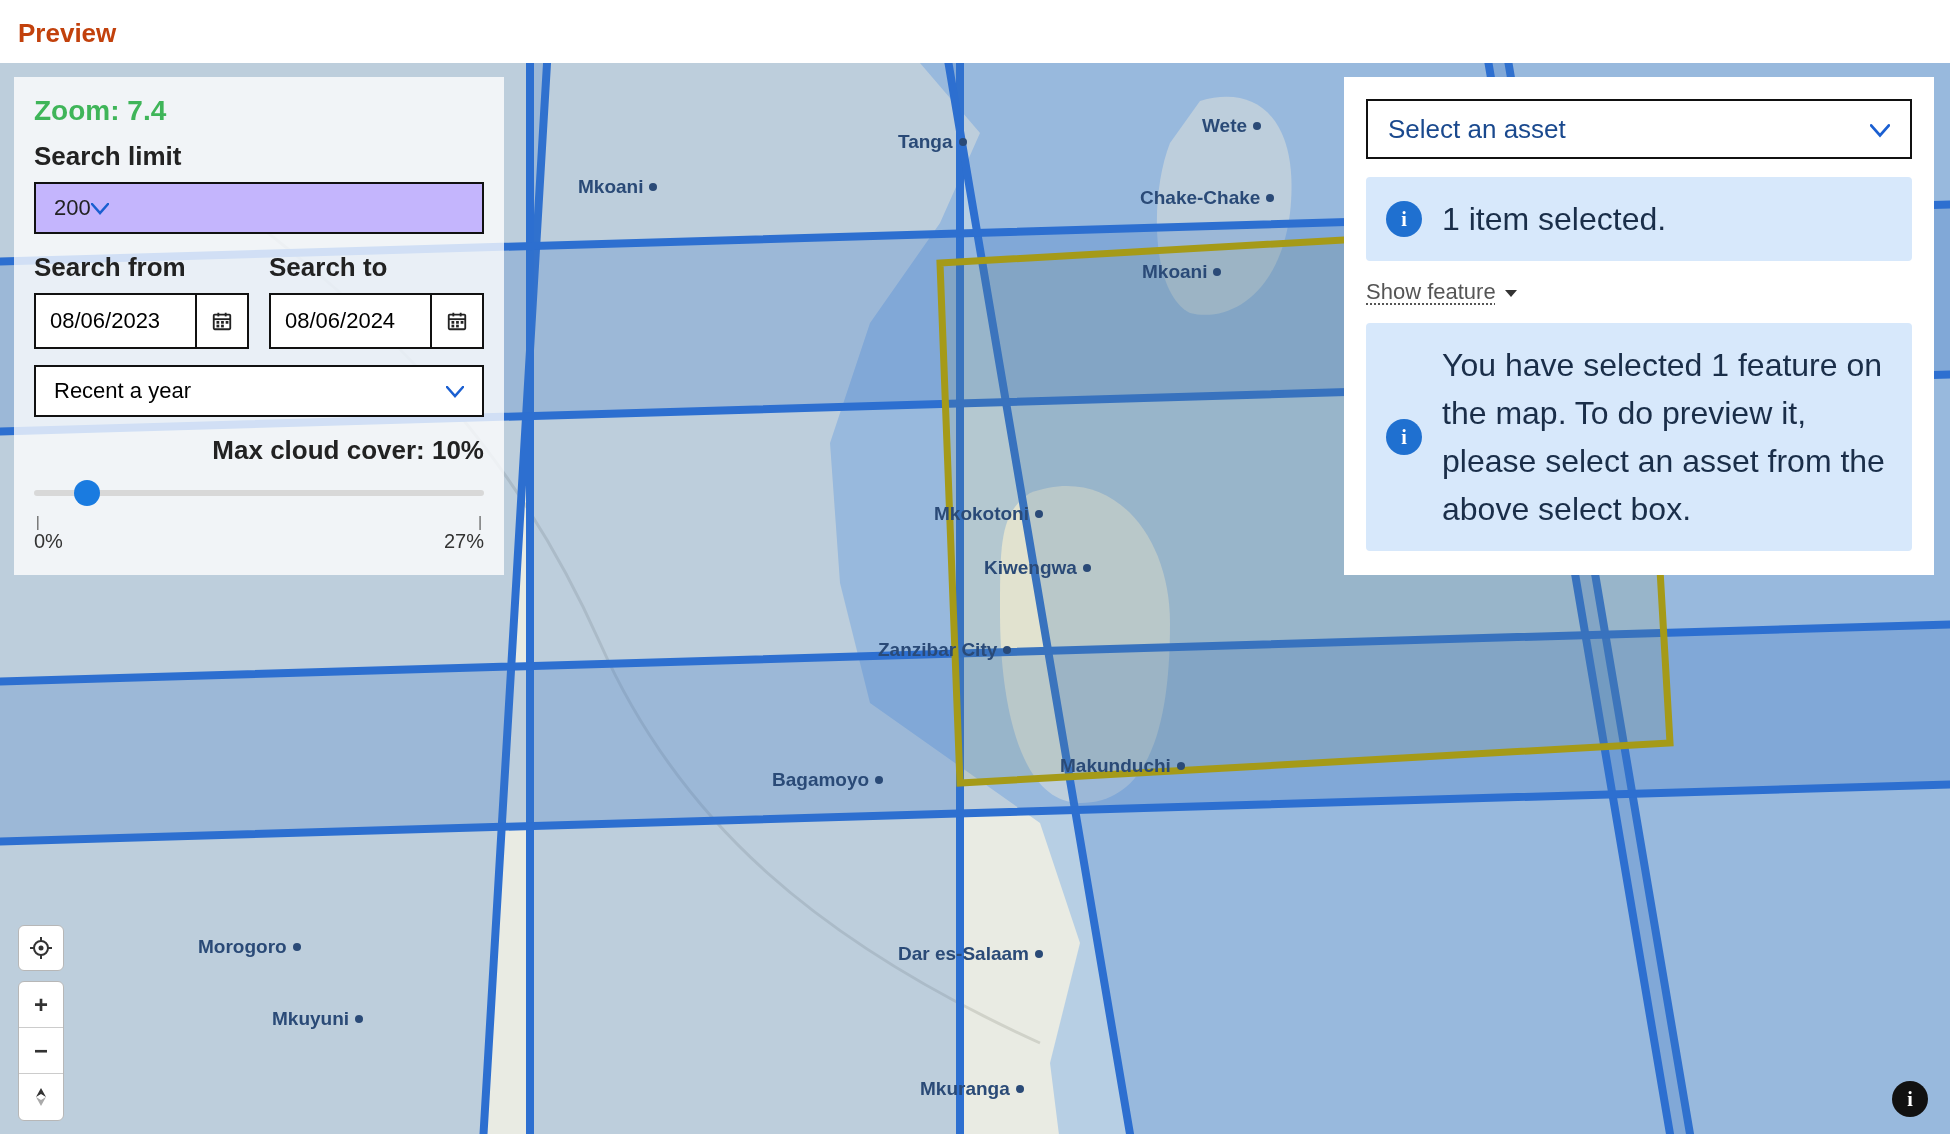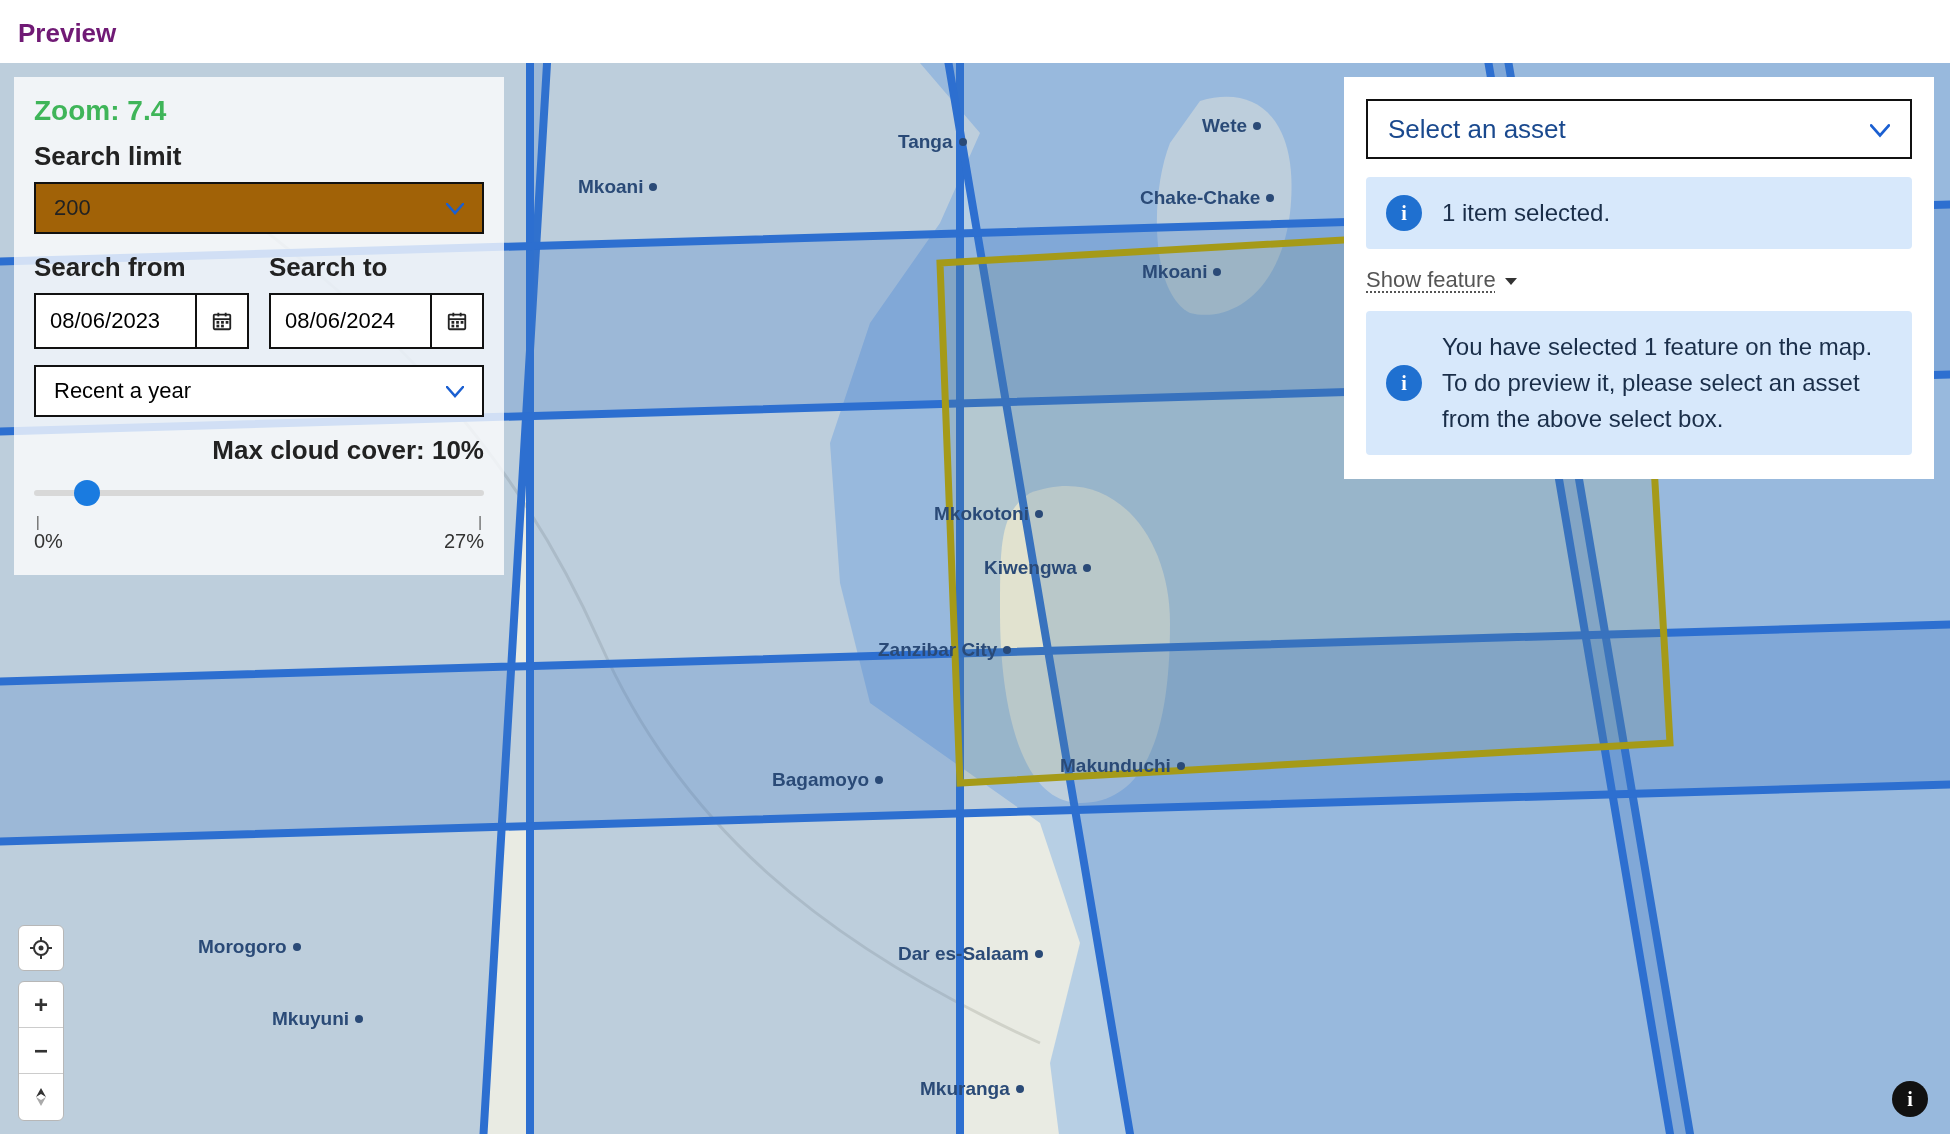--- a/index.html
+++ b/index.html
@@ -10,21 +10,21 @@
 body {
   font-family: -apple-system, BlinkMacSystemFont, "Segoe UI", Helvetica, Arial, sans-serif;
   background: #fff;
   width: 1950px;
   height: 1134px;
   overflow: hidden;
 }
 .page-title {
   font-size: 26px;
   font-weight: 700;
-  color: #701a75;
+  color: #c2410c;
   padding: 18px 0 14px 18px;
 }
 .map-container {
   position: relative;
   width: 100%;
   height: 1080px;
   overflow: hidden;
 }
 .map-bg {
   position: absolute;
@@ -49,24 +49,23 @@
 .field-label {
   font-size: 26px;
   font-weight: 700;
   color: #222;
   margin-bottom: 10px;
 }
 .select-box {
   width: 100%;
   height: 52px;
   border: 2px solid #111;
-  background: #a16207;
-  display: flex;
-  align-items: center;
-  justify-content: space-between;
+  background: #c4b5fd;
+  display: flex;
+  align-items: center;
   padding: 0 18px;
   font-size: 22px;
   color: #222;
   cursor: pointer;
 }
 .chevron {
   color: #1a5fd1;
 }
 .date-row {
   display: flex;
@@ -201,21 +200,21 @@
   flex-shrink: 0;
 }
 .info-icon::after {
   content: "i";
   color: #fff;
   font-weight: 700;
   font-family: Georgia, serif;
   font-size: 20px;
 }
 .info-text {
-  font-size: 24px;
+  font-size: 32px;
   color: #1a2e49;
   line-height: 1.5;
 }
 .show-details {
   margin: 18px 0;
   font-size: 22px;
   color: #555;
   text-decoration: underline dotted;
   text-underline-offset: 4px;
   cursor: pointer;

